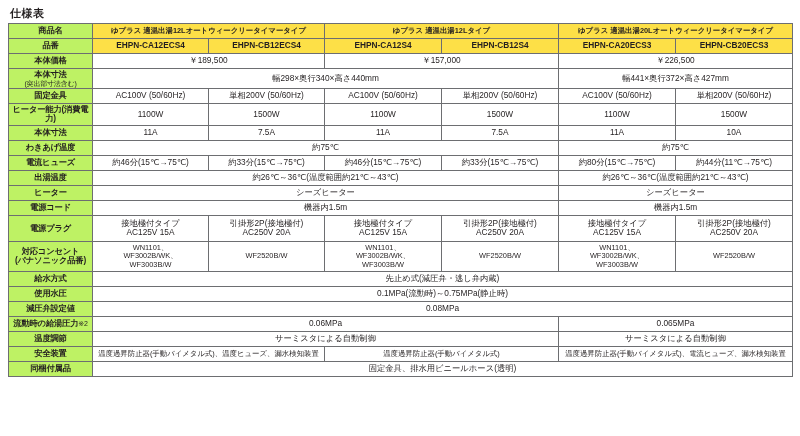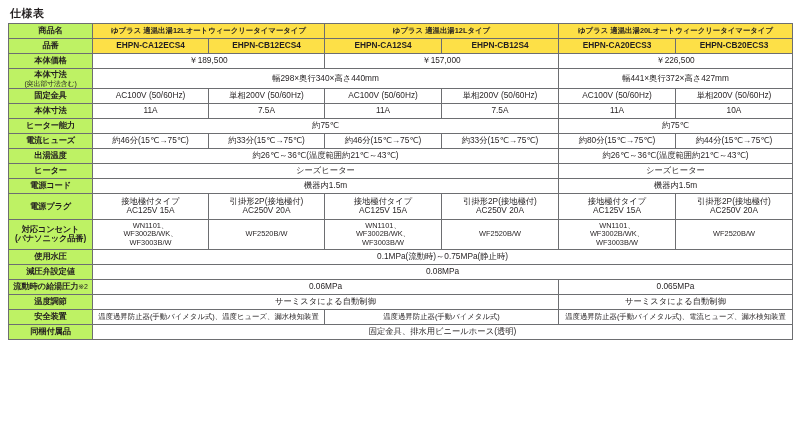--- a/index.html
+++ b/index.html
@@ -116,47 +116,56 @@
       <tr>
         <td class="rowhead">固定金具</td>
         <td>AC100V (50/60Hz)</td>
         <td>単相200V (50/60Hz)</td>
         <td>AC100V (50/60Hz)</td>
         <td>単相200V (50/60Hz)</td>
         <td>AC100V (50/60Hz)</td>
         <td>単相200V (50/60Hz)</td>
       </tr>
 
+      <tr>
+        <td class="rowhead">ヒーター能力(消費電力)</td>
+        <td>1100W</td>
+        <td>1500W</td>
+        <td>1100W</td>
+        <td>1500W</td>
+        <td>1100W</td>
+        <td>1500W</td>
+      </tr>
 
       <tr>
         <td class="rowhead">本体寸法</td>
         <td>11A</td>
         <td>7.5A</td>
         <td>11A</td>
         <td>7.5A</td>
         <td>11A</td>
         <td>10A</td>
       </tr>
 
 
 
       <tr>
-        <td class="rowhead">ヒーター能力</td>
+        <td class="rowhead">わきあげ温度</td>
         <td colspan="4">約75℃</td>
         <td colspan="2">約75℃</td>
       </tr>
 
       <tr>
         <td class="rowhead">電流ヒューズ</td>
         <td>約46分(15℃→75℃)</td>
         <td>約33分(15℃→75℃)</td>
         <td>約46分(15℃→75℃)</td>
         <td>約33分(15℃→75℃)</td>
         <td>約80分(15℃→75℃)</td>
-        <td>約44分(15℃→75℃)</td>
+        <td>約44分(11℃→75℃)</td>
       </tr>
 
       <tr>
         <td class="rowhead">出湯温度</td>
         <td colspan="4">約26℃～36℃(温度範囲約21℃～43℃)</td>
         <td colspan="2">約26℃～36℃(温度範囲約21℃～43℃)</td>
       </tr>
 
 
       <tr>
@@ -184,20 +193,24 @@
       <tr class="taller">
         <td class="rowhead">対応コンセント<br><span style="font-weight:bold;margin-top:29px;">(パナソニック品番)</span></td>
         <td class="small">WN1101、<br>WF3002B/WK、<br>WF3003B/W</td>
         <td class="small">WF2520B/W</td>
         <td class="small">WN1101、<br>WF3002B/WK、<br>WF3003B/W</td>
         <td class="small">WF2520B/W</td>
         <td class="small">WN1101、<br>WF3002B/WK、<br>WF3003B/W</td>
         <td class="small">WF2520B/W</td>
       </tr>
 
+      <tr>
+        <td class="rowhead">給水方式</td>
+        <td colspan="6">先止め式(減圧弁・逃し弁内蔵)</td>
+      </tr>
 
       <tr>
         <td class="rowhead">使用水圧</td>
         <td colspan="6">0.1MPa(流動時)～0.75MPa(静止時)</td>
       </tr>
 
       <tr>
         <td class="rowhead">減圧弁設定値</td>
         <td colspan="6">0.08MPa</td>
       </tr>

